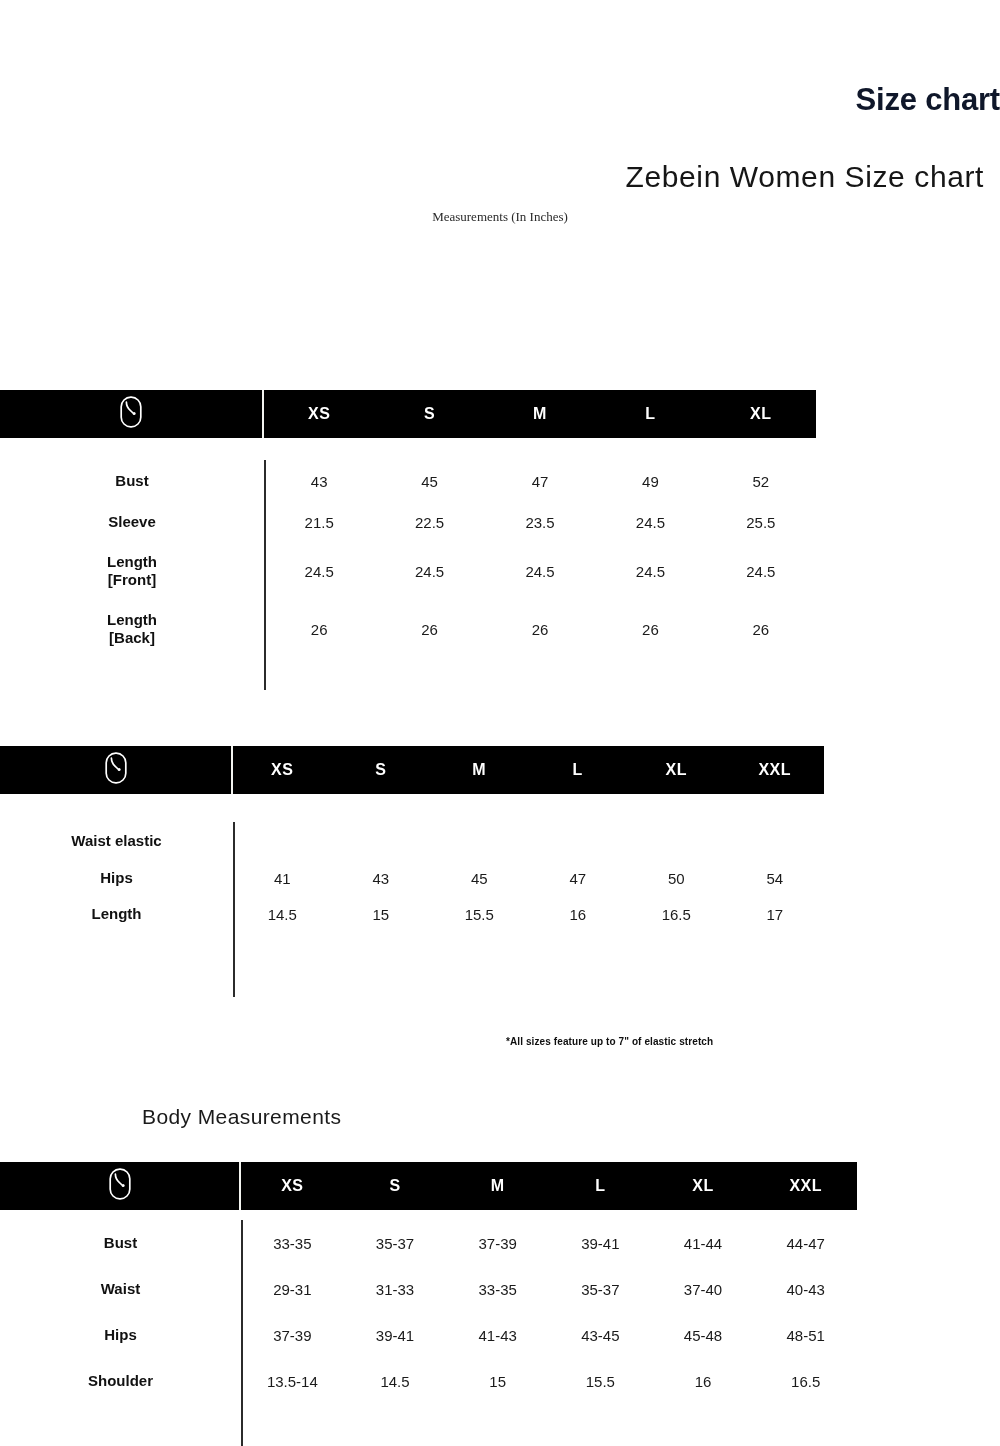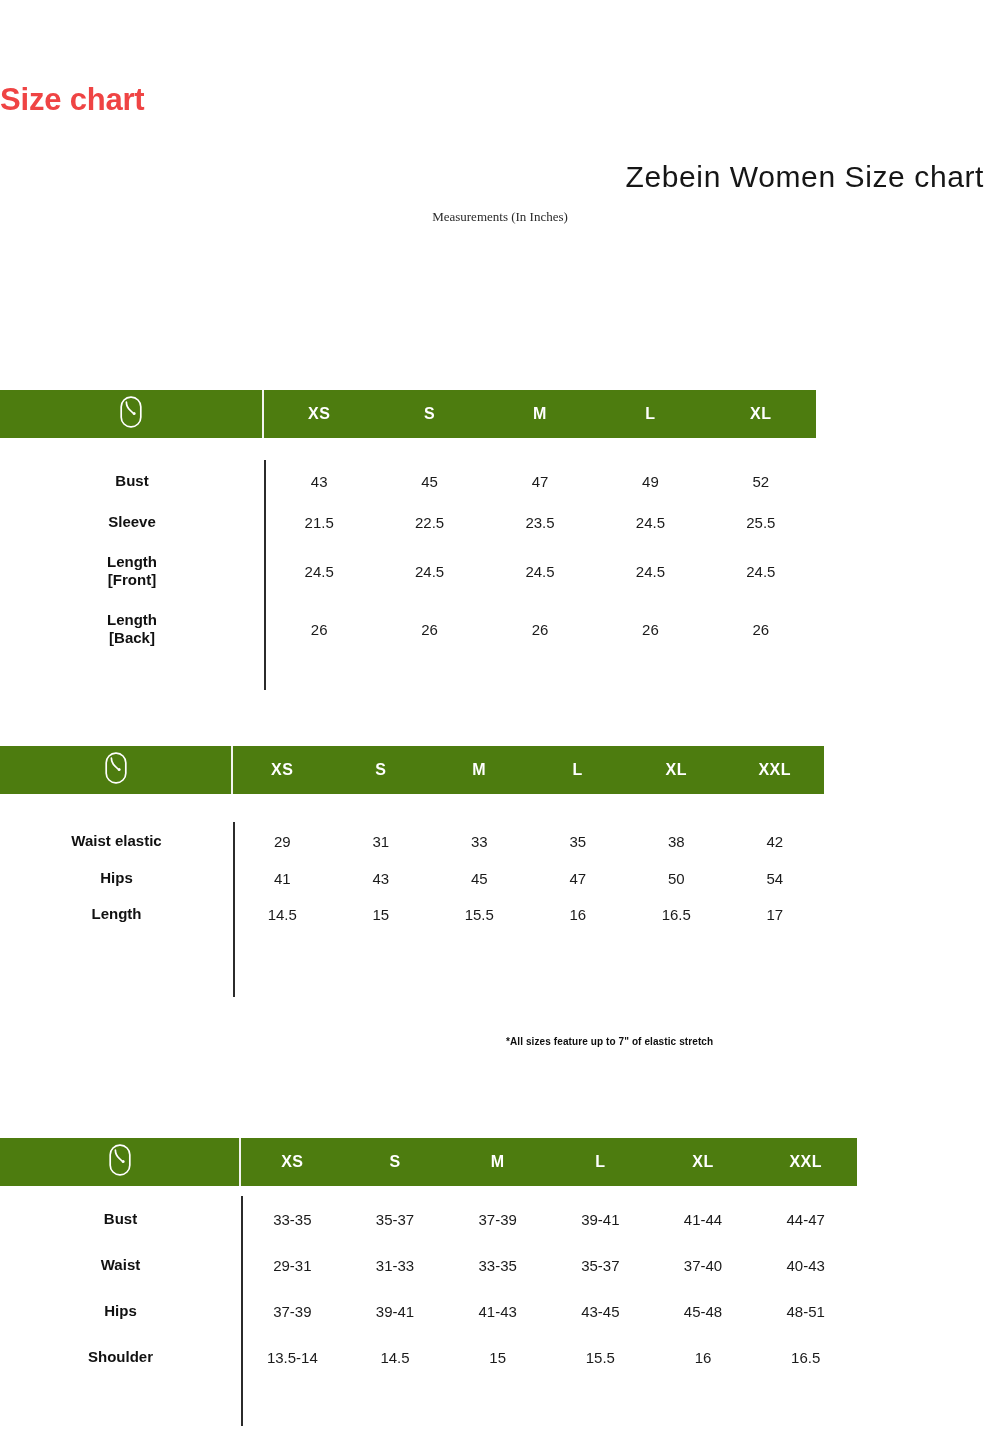--- a/index.html
+++ b/index.html
@@ -11,25 +11,25 @@
     height: 1446px;
     background: #ffffff;
     font-family: "Liberation Sans", sans-serif;
     color: #111111;
     position: relative;
     overflow: hidden;
   }
 
   
   .page-title {
-    text-align: left;
+    text-align: right;
     font-size: 31px;
     font-weight: bold;
     letter-spacing: -0.2px;
-    color: #ef4444;
+    color: #0f172a;
     margin: 0;
     position: absolute;
     top: 82px;
     left: 0;
     right: 0;
   }
   .subtitle {
     text-align: right;
     font-size: 30px;
     font-weight: 400;
@@ -62,21 +62,21 @@
     color: #1a1a1a;
     white-space: pre;
     margin: 0;
   }
 
   .table-wrap {
     position: relative;
   }
 
   .thead {
-    background: #4d7c0f;
+    background: #000000;
     display: flex;
     align-items: center;
     height: 48px;
     box-sizing: border-box;
   }
   .th-icon-cell {
     display: flex;
     align-items: center;
     justify-content: center;
     height: 100%;
@@ -247,28 +247,20 @@
         <div class="th-size">XL</div>
         <div class="th-size">XXL</div>
       </div>
     </div>
 
     <div class="tbody" style="height:175px;">
       <div class="divider" style="left:233px; height:175px;"></div>
 
       <div class="trow" style="height:38px; margin-top:28px;">
         <div class="td-label" style="width:233px;">Waist elastic</div>
-        <div class="td-vals">
-          <div class="td-val">29</div>
-          <div class="td-val">31</div>
-          <div class="td-val">33</div>
-          <div class="td-val">35</div>
-          <div class="td-val">38</div>
-          <div class="td-val">42</div>
-        </div>
       </div>
 
       <div class="trow" style="height:36px;">
         <div class="td-label" style="width:233px;">Hips</div>
         <div class="td-vals">
           <div class="td-val">41</div>
           <div class="td-val">43</div>
           <div class="td-val">45</div>
           <div class="td-val">47</div>
           <div class="td-val">50</div>
@@ -287,20 +279,21 @@
           <div class="td-val">17</div>
         </div>
       </div>
     </div>
   </div>
 </div>
 
 <div class="footnote" style="left:506px; top:1036px;">*All sizes feature up to 7" of elastic stretch</div>
 
 <div class="section" style="left:0; top:1105px; width:1000px;">
+  <div class="section-title" style="margin-left:142px;">Body Measurements</div>
 
   <div class="table-wrap" style="margin-top:33px; width:857px;">
     <div class="thead">
       <div class="th-icon-cell" style="width:241px;">
         <span class="tag-icon">
           <svg width="22" height="32" viewBox="0 0 22 32" fill="none">
             <rect x="1.2" y="1.2" width="19.6" height="29.6" rx="9.6" stroke="#ffffff" stroke-width="1.7"></rect>
             <path d="M6.4 6.2 C6.4 12.6 9.6 13.4 12.6 16.6" stroke="#ffffff" stroke-width="1.7" stroke-linecap="round" fill="none"></path>
             <circle cx="14.1" cy="17.6" r="1.5" fill="#ffffff"></circle>
           </svg>

